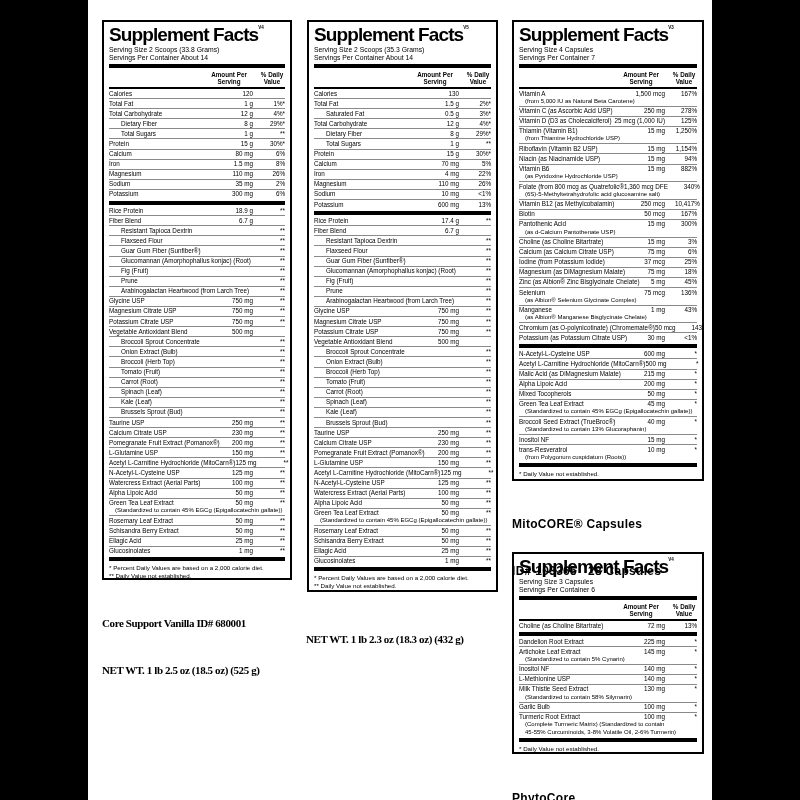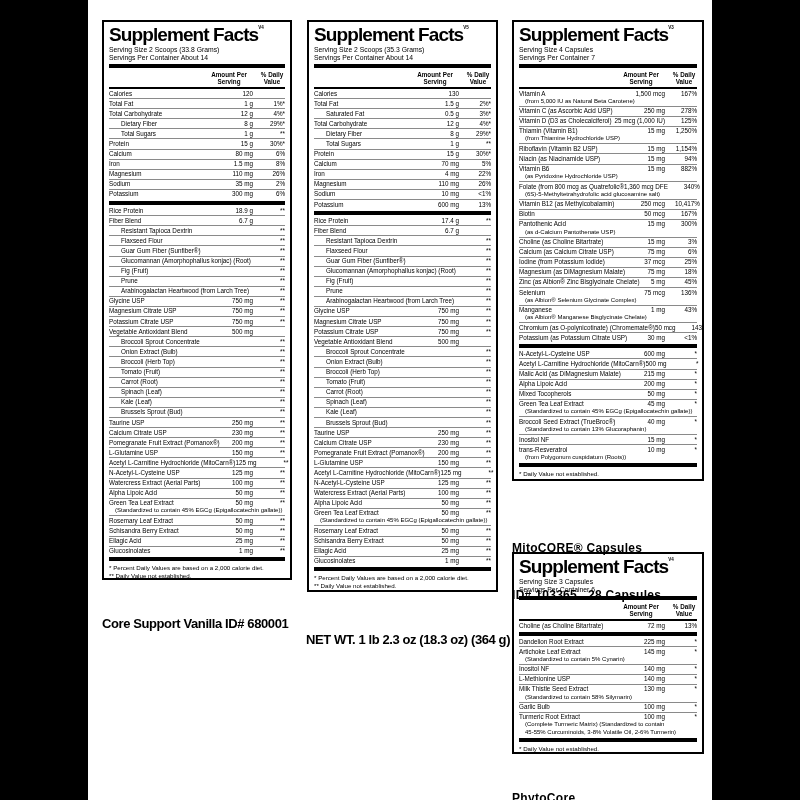--- a/index.html
+++ b/index.html
@@ -41,25 +41,25 @@
   .row-name{flex:0 1 auto;white-space:nowrap;}
   .row-name.ind{padding-left:12px;}
   .row-fill{flex:1 0 0;}
   .row-amt{white-space:nowrap;text-align:right;margin-right:10px;}
   .row-dv{width:22px;flex:none;text-align:right;white-space:nowrap;}
   .row-sub{font-size:6px;line-height:7.5px;padding-left:6px;white-space:nowrap;}
   .footnotes{padding-top:1px;}
   .footnote-line{font-size:6.2px;line-height:8px;white-space:nowrap;}
 
   .product-footer{position:absolute;font-weight:bold;white-space:pre;}
-  .pf-scoop{font-size:13px;line-height:15.5px;letter-spacing:-0.4px;}
+  .pf-scoop{font-size:11px;line-height:15.5px;letter-spacing:-0.4px;font-family:Liberation Serif, serif;}
   .pf-caps{font-size:12px;line-height:15.5px;letter-spacing:0.3px;}
   .f1{left:102px;top:585px;}
   .f2{left:306px;top:601px;}
-  .f3{left:512px;top:510px;}
+  .f3{left:512px;top:486px;}
   .f4{left:512px;top:760px;}
 </style>
 </head>
 <body>
 
 <div class="side-bar left"></div>
 <div class="side-bar right"></div>
 
 <div class="panel p1">
     <div class="sf-title">Supplement Facts<span class="ver">V4</span></div>
@@ -1179,23 +1179,24 @@
       </div>
     </div>
     <div class="thick-bar"></div>
     <div class="footnotes">
       <div class="footnote-line">* Daily Value not established.</div>
     </div>
   </div>
 
 <div class="product-footer pf-scoop f1">
   <div>Core Support Vanilla ID# 680001</div>
+  <div>NET WT. 1 lb 2.5 oz (18.5 oz) (525 g)</div>
 </div>
 <div class="product-footer pf-scoop f2">
-  <div>NET WT. 1 lb 2.3 oz (18.3 oz) (364 g)</div>
+  <div>NET WT. 1 lb 2.3 oz (18.3 oz) (432 g)</div>
 </div>
 <div class="product-footer pf-caps f3">
   <div>MitoCORE® Capsules</div>
   <div>ID# 103365   28 Capsules</div>
 </div>
 <div class="product-footer pf-caps f4">
   <div>PhytoCore</div>
   
 </div>
 

